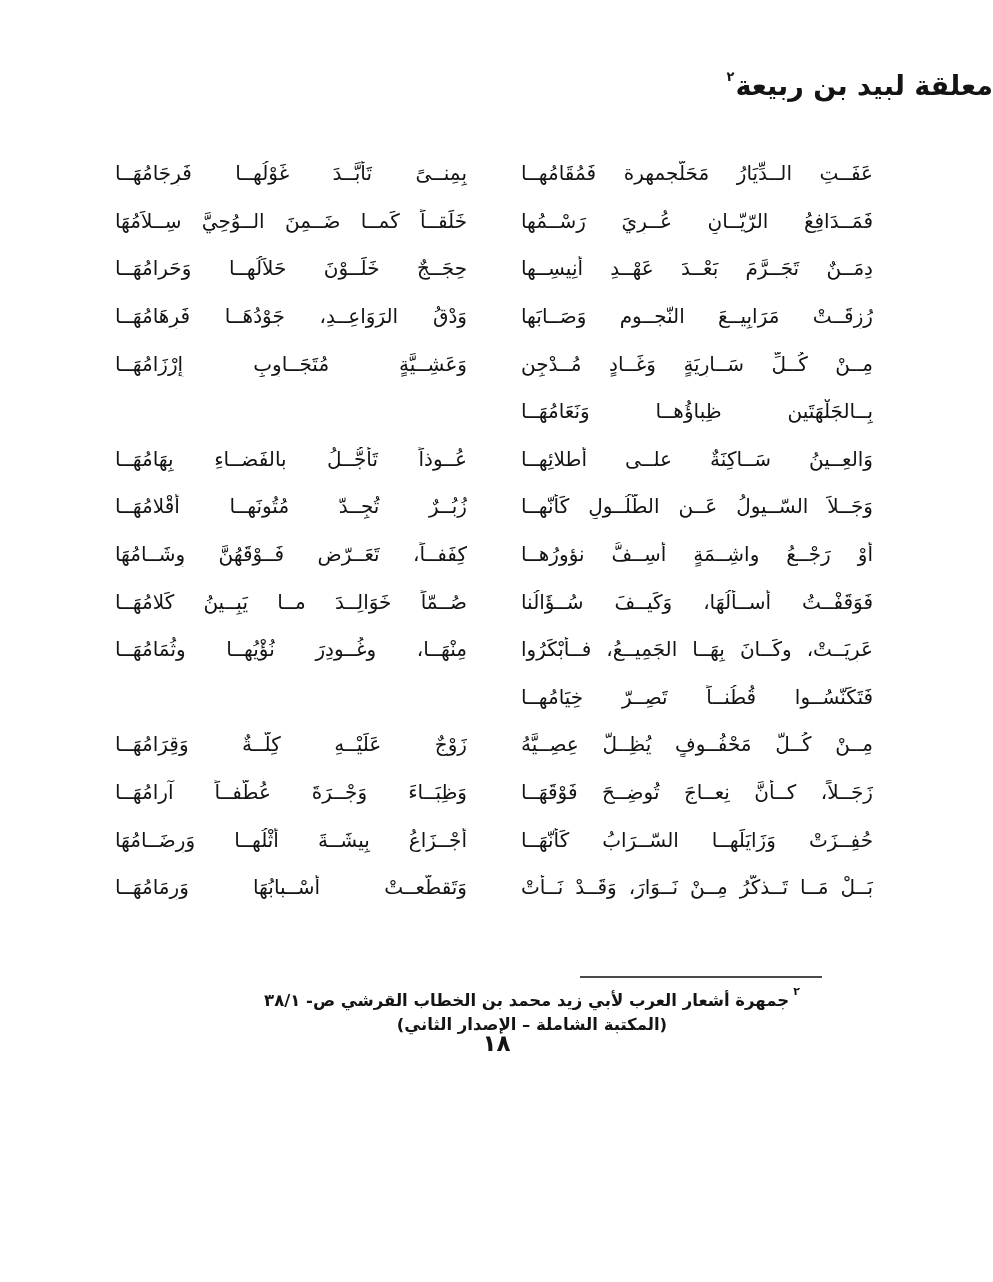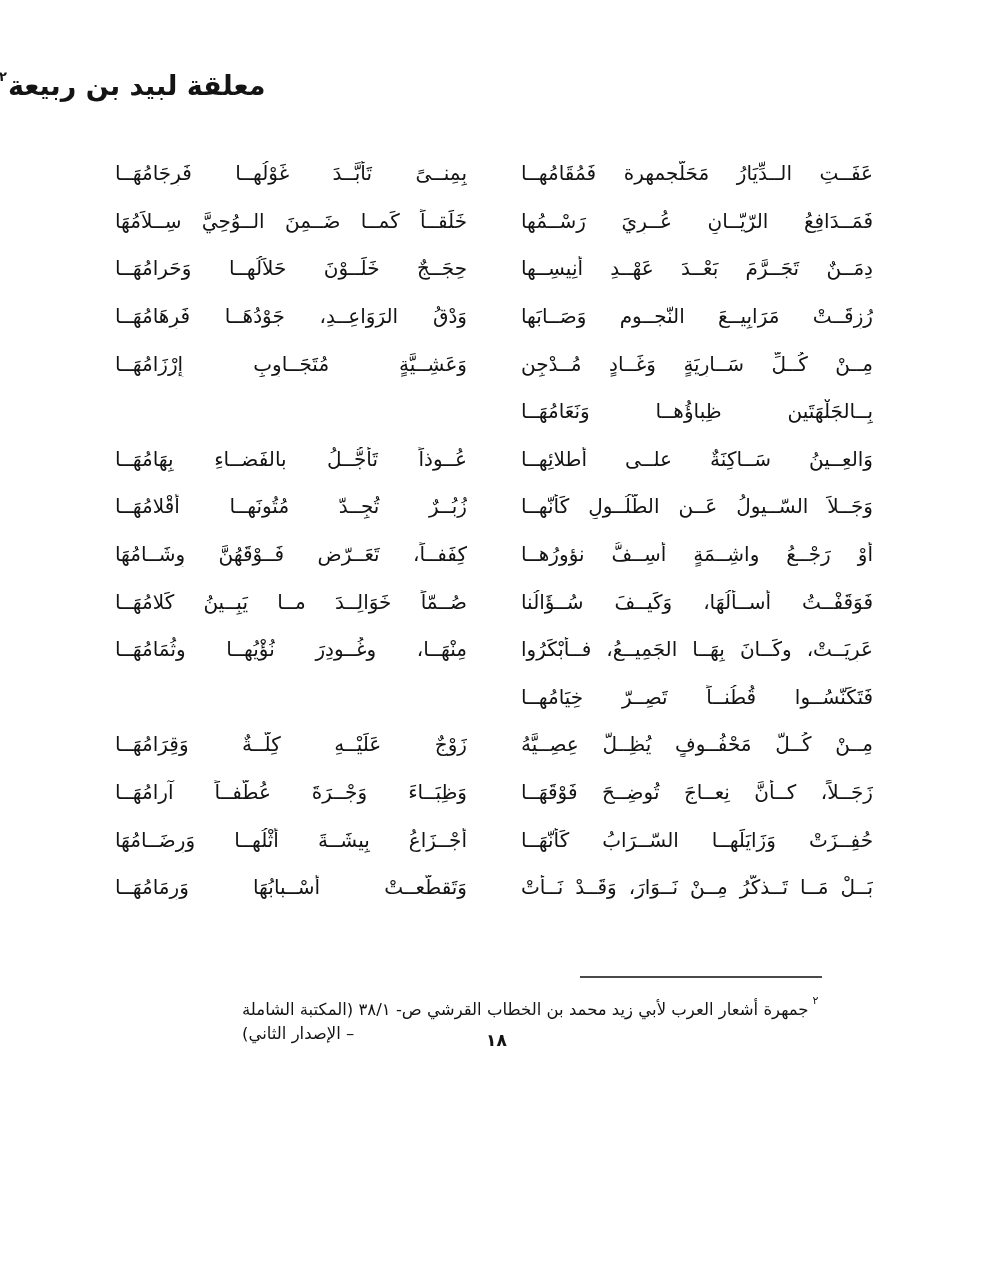--- a/index.html
+++ b/index.html
@@ -18,21 +18,21 @@
   .page {
     position: absolute;
     inset: 0;
     background: #ffffff;
   }
   .title {
     position: absolute;
     top: 70px;
     left: 0;
     width: 100%;
-    text-align: left;
+    text-align: right;
     direction: rtl;
     font-size: 27px;
     font-weight: bold;
     letter-spacing: 0.5px;
   }
   .title sup {
     font-size: 13px;
     position: relative;
     top: -4px;
     right: 1px;
@@ -69,40 +69,39 @@
     width: 242px;
     height: 2px;
     background: #4a4a4a;
   }
   .footnote {
     position: absolute;
     top: 988px;
     right: 171px;
     width: 580px;
     direction: rtl;
-    text-align: left;
+    text-align: center;
     font-size: 16.5px;
-    font-weight: normal;
+    font-weight: bold;
     line-height: 1.5;
-    margin-top: 9px;
   }
   .footnote sup {
     font-size: 11px;
     position: relative;
     top: -4px;
     margin-left: 4px;
   }
   .page-number {
     position: absolute;
     top: 1030px;
     left: 0;
     width: 100%;
     text-align: center;
     direction: rtl;
-    font-size: 17px;
+    font-size: 23px;
     font-weight: bold;
   }
 </style>
 </head>
 <body>
 
 <div class="page">
 
   <div class="title"><span>معلقة لبيد بن ربيعة</span><sup>٢</sup></div>
 

